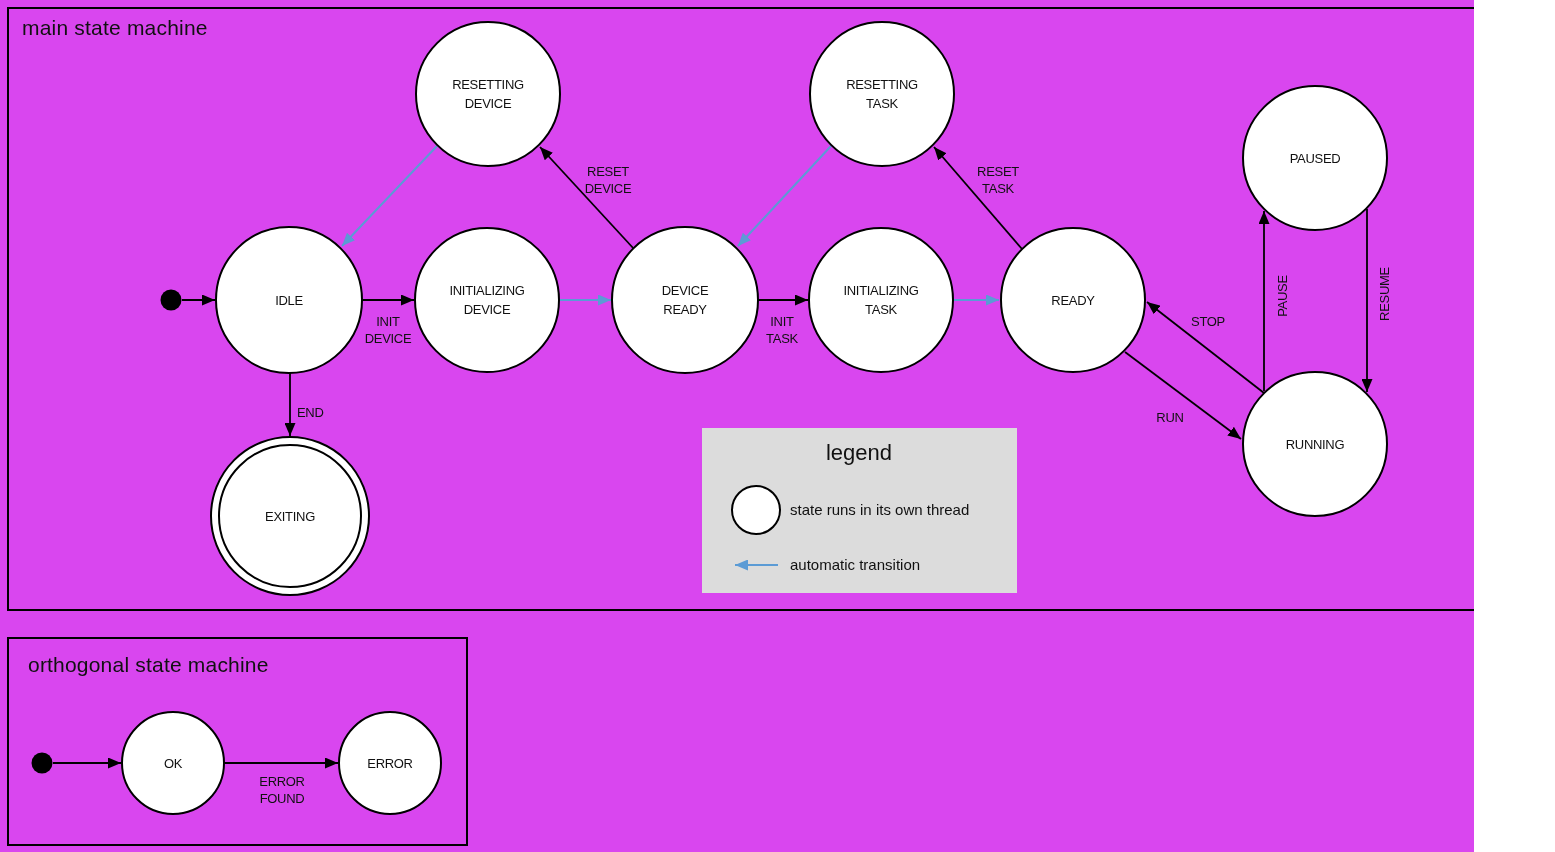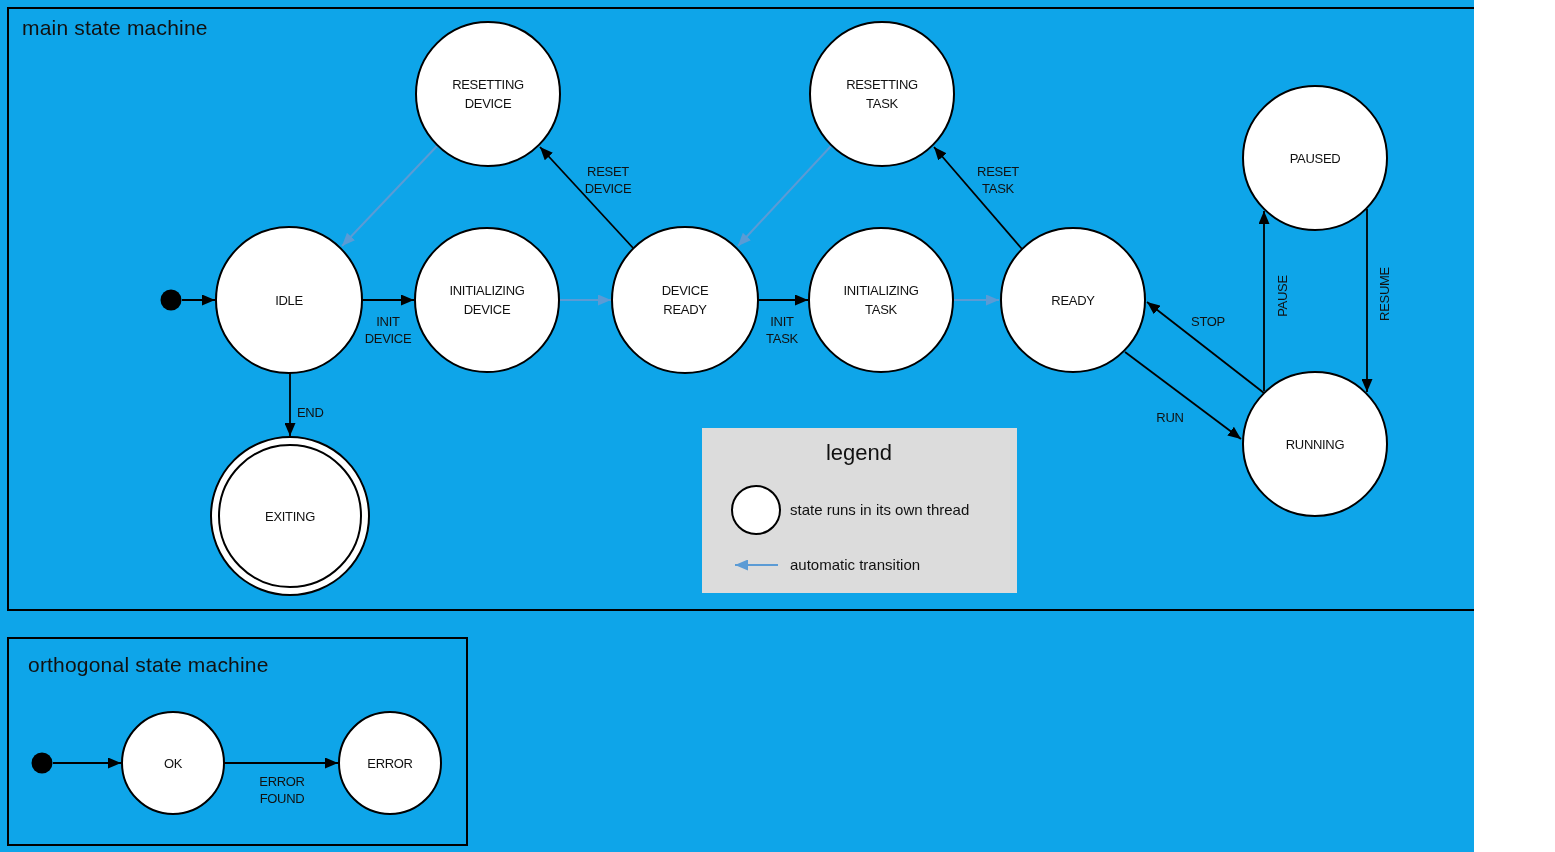--- a/index.html
+++ b/index.html
@@ -7,21 +7,21 @@
     padding: 0;
     background: #ffffff;
     width: 1555px;
     height: 852px;
     font-family: "Liberation Sans", "DejaVu Sans", sans-serif;
   }
   #stage {
     position: relative;
     width: 1474px;
     height: 852px;
-    background: #0ea5e9;
+    background: #d946ef;
     overflow: hidden;
   }
   svg { display: block; }
 
   .frame      { fill: none; stroke: #000000; stroke-width: 2; }
   .state      { stroke: #000000; stroke-width: 2; fill: #ffffff; }
   .edge-line  { stroke: #000000; stroke-width: 1.8; fill: none; }
   .blue-line  { stroke-width: 2; fill: none; }
   .init-dot   { fill: #000000; stroke: none; }
   .mk-black   { fill: #000000; }

